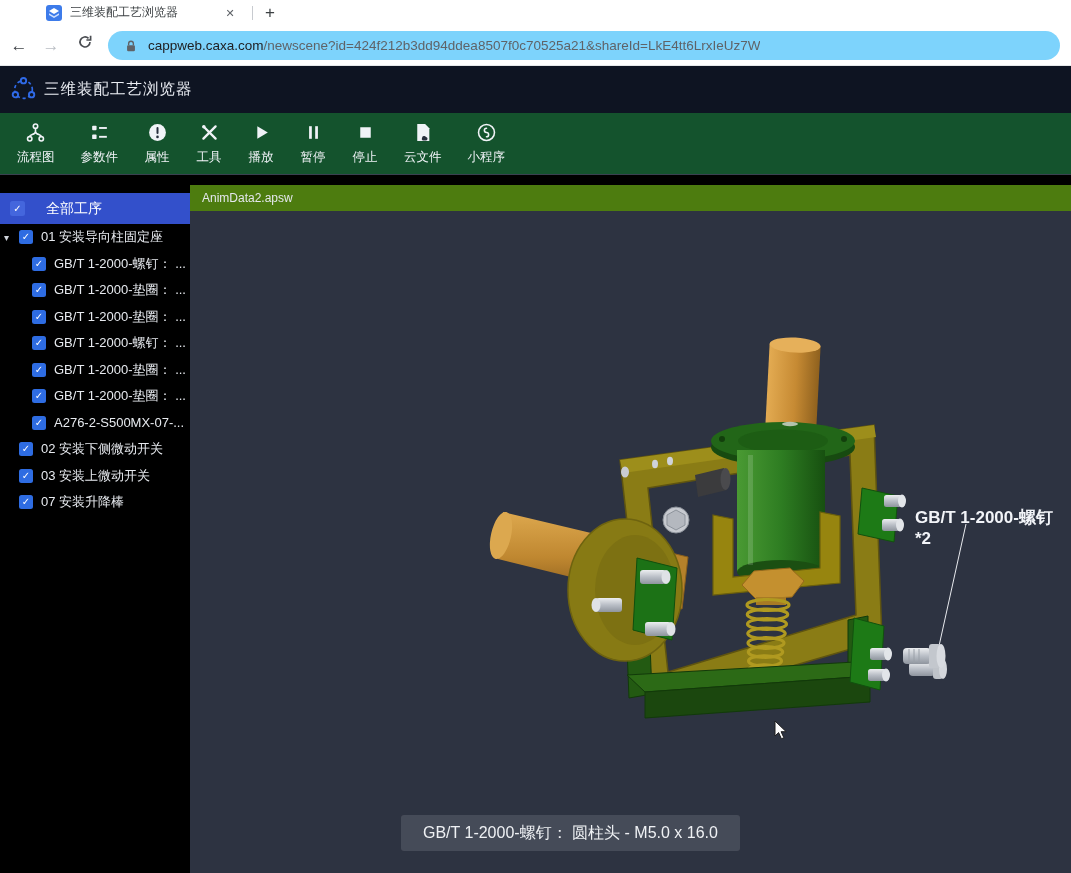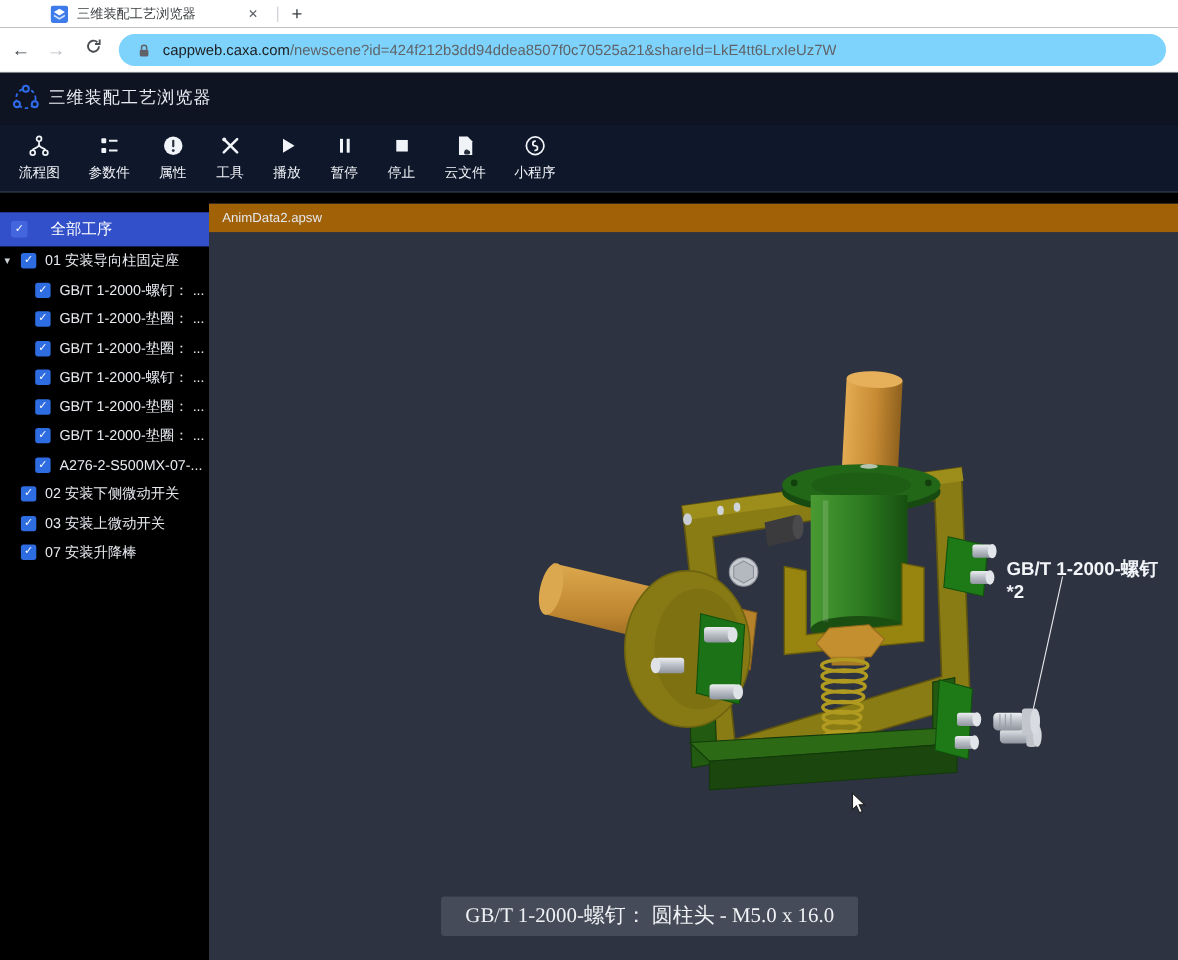--- a/index.html
+++ b/index.html
@@ -22,47 +22,47 @@
   .nav-reload { left:72px; }
   .urlbar { position:absolute; left:108px; top:6px; width:952px; height:29px; background:#7dd3fc; border-radius:15px; display:flex; align-items:center; padding:0 16px; }
   .url-text { font-size:13.5px; color:#202124; margin-left:10px; white-space:nowrap; overflow:hidden; }
   .url-path { color:#5f6368; }
 
   
   .app-header { position:absolute; left:0; top:66px; width:1071px; height:47px; background:#0e1422; display:flex; align-items:center; padding-left:10px; }
   .app-title { color:#e9ecf2; font-size:15.5px; margin-left:7px; letter-spacing:1px; }
 
   
-  .app-toolbar { position:absolute; left:0; top:113px; width:1071px; height:62px; background:#0f172a; border-bottom:1px solid #3a4150; display:flex; align-items:center; padding-left:4px; }
+  .app-toolbar { position:absolute; left:0; top:113px; width:1071px; height:62px; background:#14532d; border-bottom:1px solid #3a4150; display:flex; align-items:center; padding-left:4px; }
   .titem { min-width:52px; padding:0 13px; display:flex; flex-direction:column; align-items:center; cursor:pointer; }
   .ticon { height:22px; display:flex; align-items:center; justify-content:center; }
   .tlbl { margin-top:5px; font-size:12.5px; color:#f0f3f7; white-space:nowrap; }
 
   
   .main { position:absolute; left:0; top:185px; width:1071px; height:688px; display:flex; }
   .sidebar { width:190px; height:688px; background:#000000; padding-top:8px; flex:0 0 190px; }
   .row-root { height:31px; background:#3350cb; display:flex; align-items:center; padding-left:10px; }
   .row-root .tlabel { color:#ffffff; font-size:14px; margin-left:21px; }
   .trow { height:26.5px; display:flex; align-items:center; }
   .trow .tlabel { color:#e7eaef; font-size:13px; margin-left:8px; white-space:nowrap; overflow:hidden;text-align:center; }
   .t0 { padding-left:4px; }
   .t0n { padding-left:19px; }
   .t1 { padding-left:32px; }
   .arrow { width:15px; font-size:10px; color:#cfd3da; text-align:left; }
   .cb { width:14px; height:14px; flex:0 0 14px; background:#2e6ce2; border-radius:2.5px; color:#fff; font-size:10px; line-height:14px; text-align:center; font-weight:bold; }
   .row-root .cb { width:15px; height:15px; flex-basis:15px; line-height:15px; background:#4466dd; }
 
   
   .viewport { position:relative; flex:1; background:#2d3341; overflow:hidden; }
-  .file-tabbar { position:absolute; left:0; top:0; width:100%; height:26px; background:#a16207; z-index:3; }
+  .file-tabbar { position:absolute; left:0; top:0; width:100%; height:26px; background:#4d7c0f; z-index:3; }
   .file-tab { font-size:12px; color:#e4e7ed; line-height:26px; padding-left:12px; display:inline-block; }
   .scene { position:absolute; left:0; top:0; z-index:1; }
   .step-label { position:absolute; left:52px; top:42px; font-size:13.5px; color:#eaecef; z-index:2; }
   .annotation { position:absolute; left:725px; top:321px; font-size:17px; font-weight:bold; color:#f2f4f8; z-index:2; }
-  .caption { position:absolute; left:211px; top:630px; height:36px; line-height:36px; padding:0 22px; background:rgba(73,79,91,.88); border-radius:3px; font-size:19px; color:#eff1f4; z-index:2; white-space:nowrap;font-family:Liberation Serif, serif; }
+  .caption { position:absolute; left:211px; top:630px; height:36px; line-height:36px; padding:0 22px; background:rgba(73,79,91,.88); border-radius:3px; font-size:16px; color:#eff1f4; z-index:2; white-space:nowrap; }
   .cursor { position:absolute; left:584px; top:535px; z-index:4; }
 </style>
 </head>
 <body>
 
 <div class="tabstrip">
   <div class="tab">
     <svg class="tab-favicon" viewBox="0 0 16 16">
       <rect x="0" y="0" width="16" height="16" rx="3" fill="#3d7bea"></rect>
       <path d="M8 3 L13 6 L8 9 L3 6 Z" fill="#ffffff"></path>

